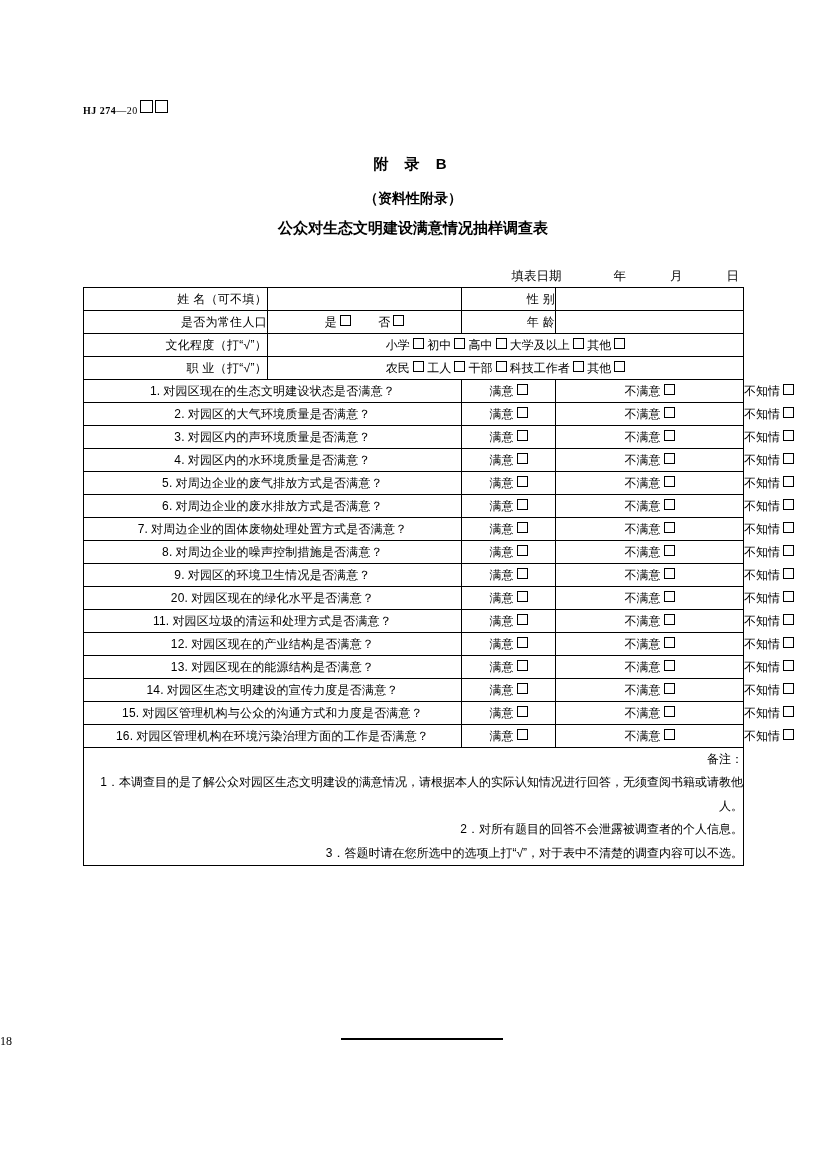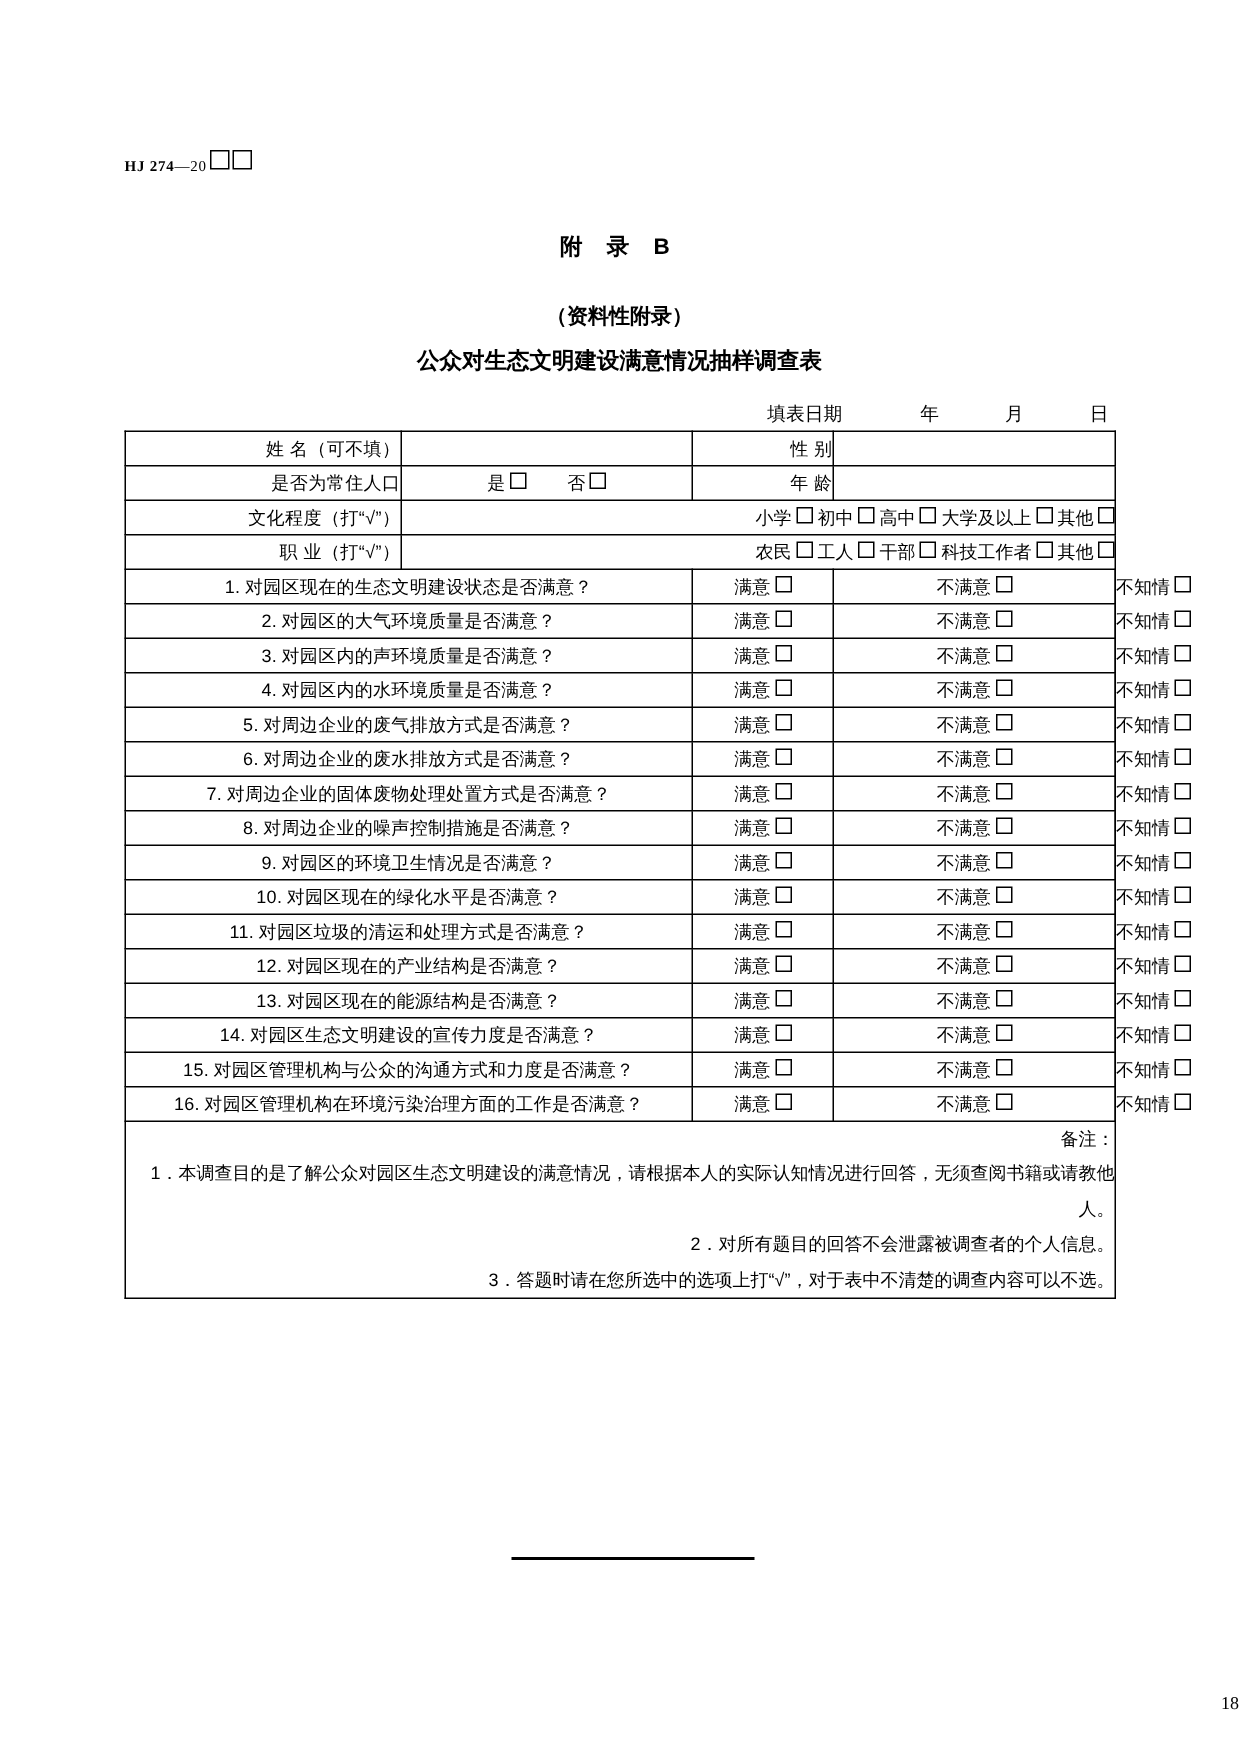--- a/index.html
+++ b/index.html
@@ -51,21 +51,21 @@
     left: 0;
     top: 155px;
     width: 826px;
     text-align: center;
   }
   .annex-title {
     font-size: 15px;
     font-weight: bold;
     letter-spacing: 6px;
     font-family: "Liberation Sans", "DejaVu Sans", sans-serif;
-    margin-bottom: 28px;
+    margin-bottom: 16px;
   }
   .annex-kind {
     font-size: 14px;
     font-weight: bold;
     font-family: "Liberation Sans", "DejaVu Sans", sans-serif;
     margin-bottom: 11px;
   }
   .annex-name {
     font-size: 15px;
     font-weight: bold;
@@ -110,21 +110,21 @@
     padding: 0 4px;
   }
   .c-blank { }
   .c-opts {
     text-align: center;
   }
   .c-opts .opt { margin: 0 12px; white-space: nowrap; }
 
   .edu-row td.optcell,
   .job-row td.optcell {
-    text-align: right;
+    text-align: center;
     font-size: 12px;
   }
 
   .q-text {
     text-align: center;
     padding-left: 7px;
     letter-spacing: 0.2px;
   }
   .q-num { margin-right: 3px; }
   .ans {
@@ -157,23 +157,23 @@
     position: absolute;
     left: 341px;
     top: 1038px;
     width: 162px;
     height: 0;
     border-top: 2px solid #000;
   }
   .page-no {
     position: absolute;
     left: 0;
-    top: 1128px;
+    top: 1034px;
     width: 826px;
-    text-align: right;
+    text-align: left;
     font-size: 12px;
     font-family: "Liberation Serif", "DejaVu Serif", serif;
   }
 </style>
 </head>
 <body>
 
 <div class="page">
 
   <div class="doc-header">
@@ -286,21 +286,21 @@
         <td class="ans"><span class="a-lbl">不满意</span><span class="cb"></span></td>
         <td class="ans"><span class="a-lbl">不知情</span><span class="cb"></span></td>
       </tr>
         <tr class="" style="">
         <td class="q-text" colspan="2"><span class="q-num">9.</span><span class="q-body">对园区的环境卫生情况是否满意？</span></td>
         <td class="ans"><span class="a-lbl">满意</span><span class="cb"></span></td>
         <td class="ans"><span class="a-lbl">不满意</span><span class="cb"></span></td>
         <td class="ans"><span class="a-lbl">不知情</span><span class="cb"></span></td>
       </tr>
         <tr class="" style="">
-        <td class="q-text" colspan="2"><span class="q-num">10.</span><span class="q-body">对园区现在的绿化水平是否满意？</span></td>
+        <td class="q-text" colspan="2"><span class="q-num">20.</span><span class="q-body">对园区现在的绿化水平是否满意？</span></td>
         <td class="ans"><span class="a-lbl">满意</span><span class="cb"></span></td>
         <td class="ans"><span class="a-lbl">不满意</span><span class="cb"></span></td>
         <td class="ans"><span class="a-lbl">不知情</span><span class="cb"></span></td>
       </tr>
         <tr class="" style="">
         <td class="q-text" colspan="2"><span class="q-num">11.</span><span class="q-body">对园区垃圾的清运和处理方式是否满意？</span></td>
         <td class="ans"><span class="a-lbl">满意</span><span class="cb"></span></td>
         <td class="ans"><span class="a-lbl">不满意</span><span class="cb"></span></td>
         <td class="ans"><span class="a-lbl">不知情</span><span class="cb"></span></td>
       </tr>

